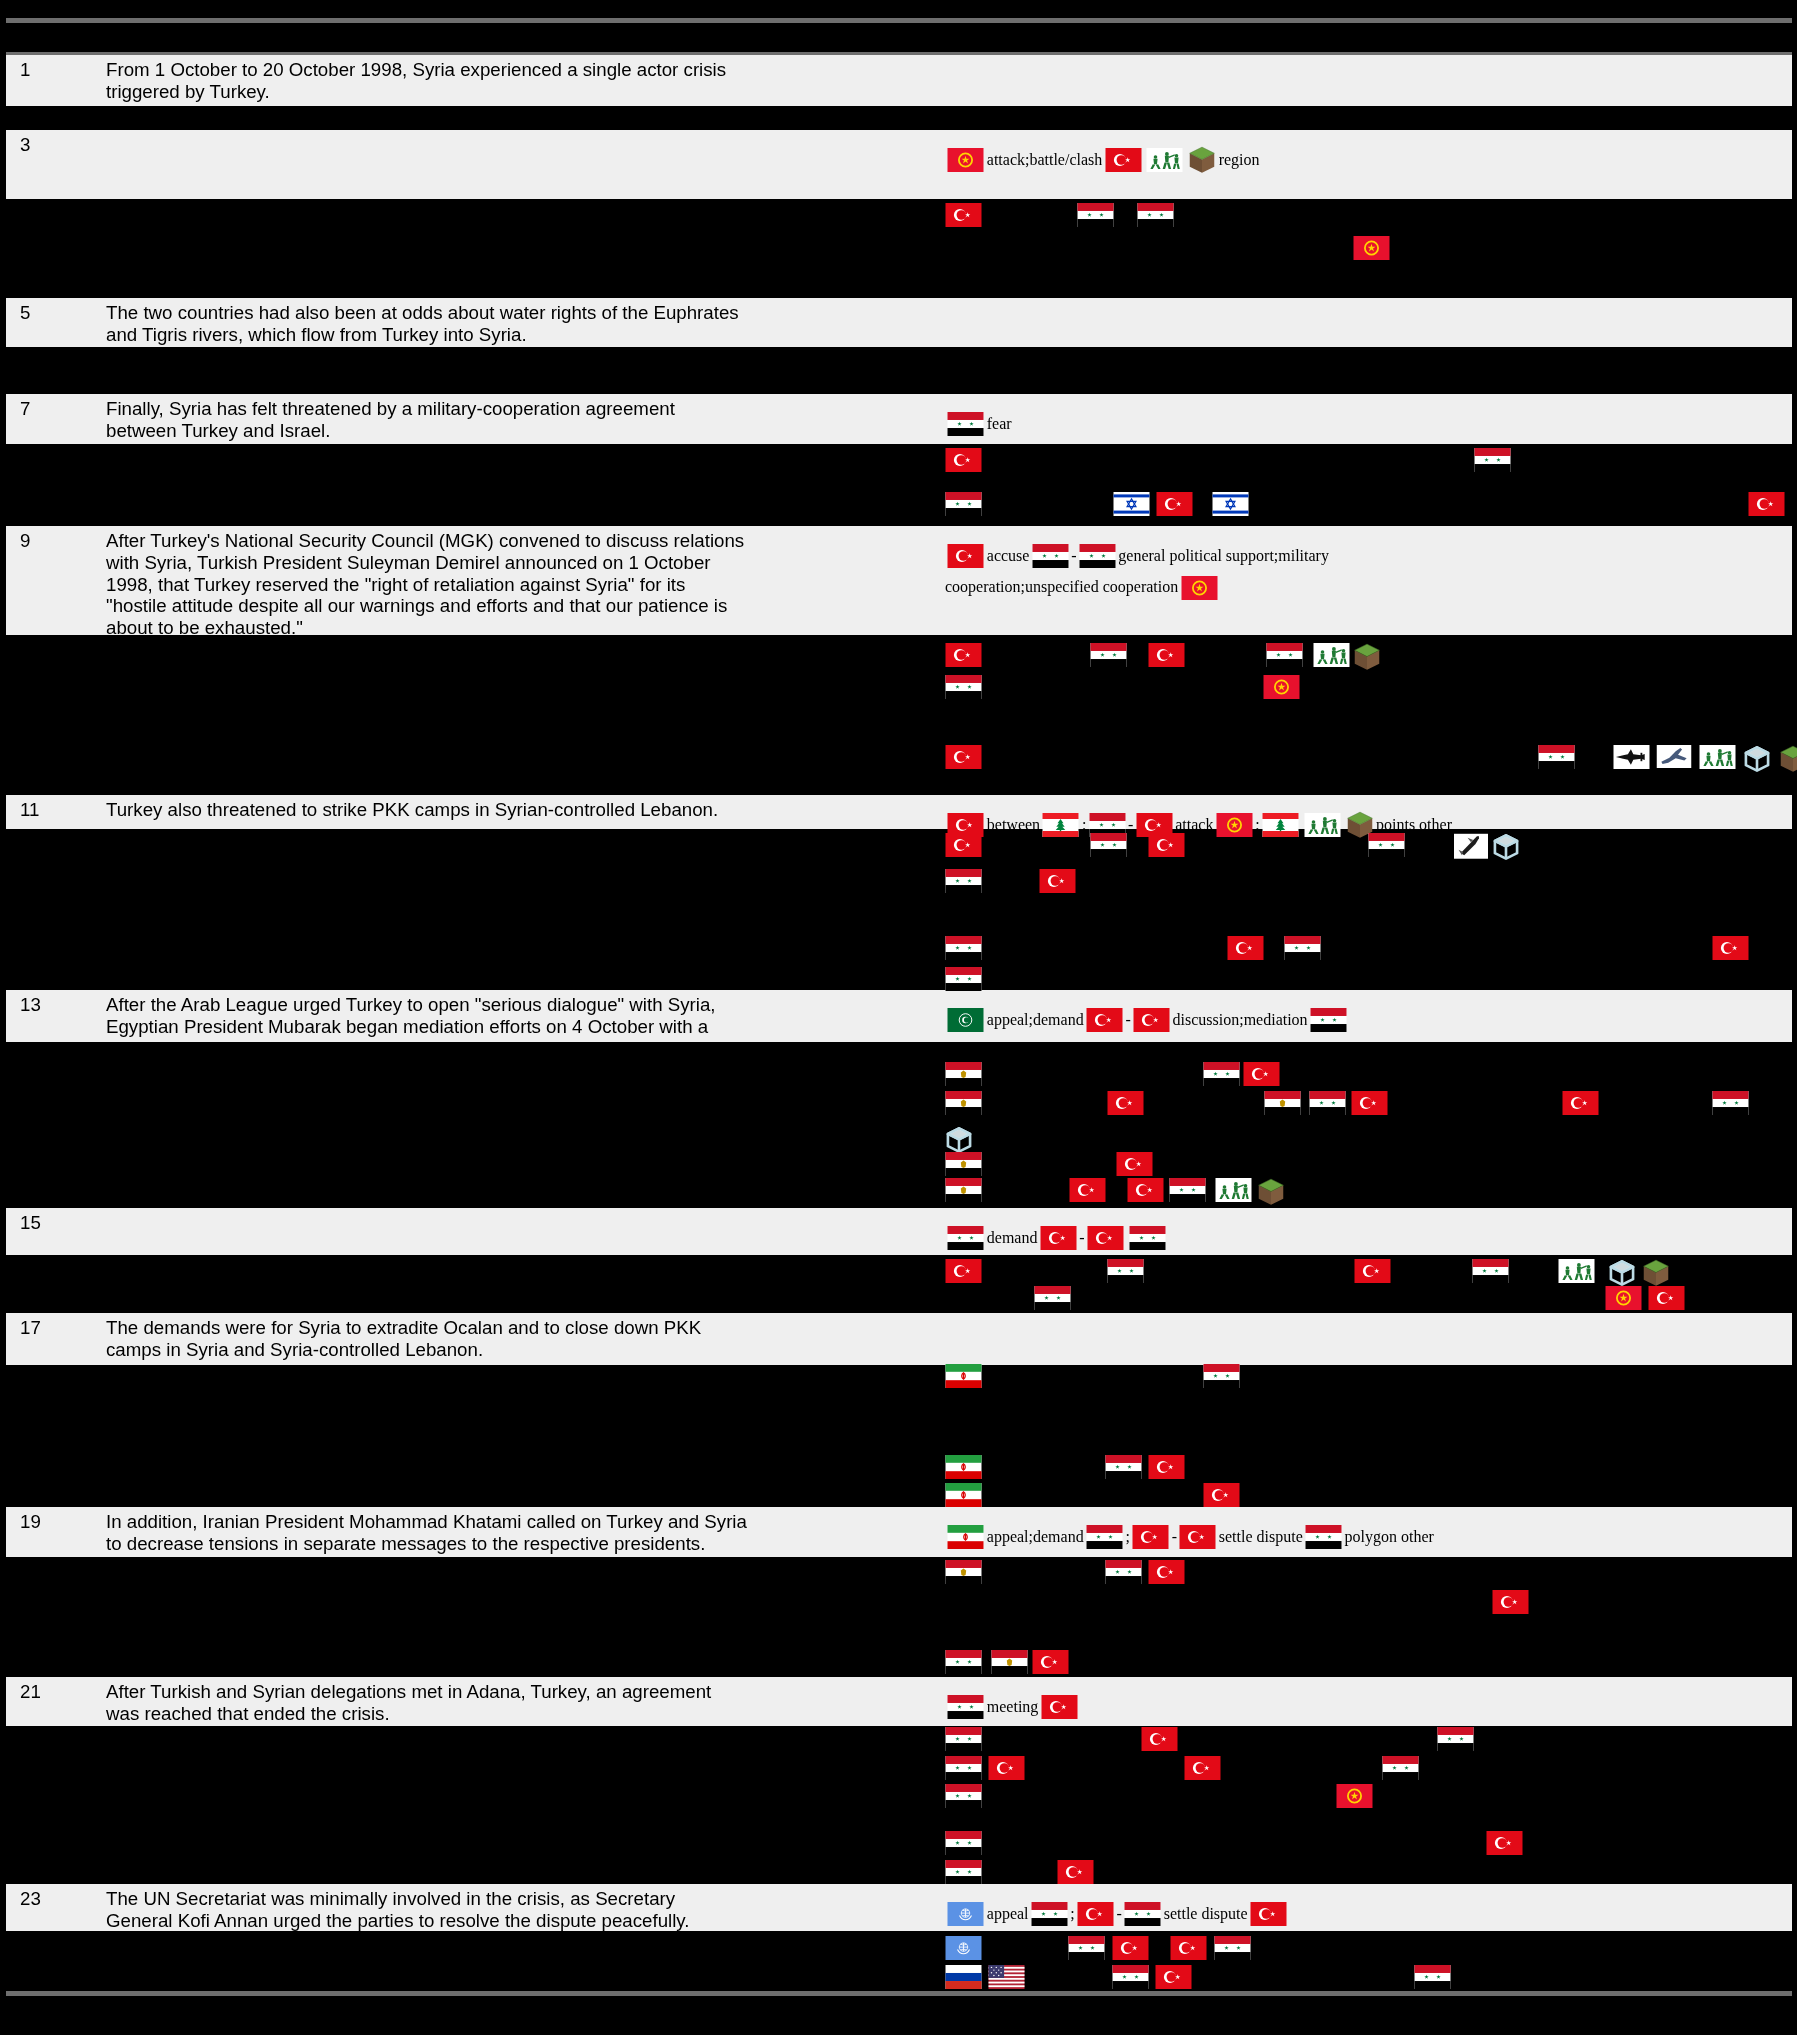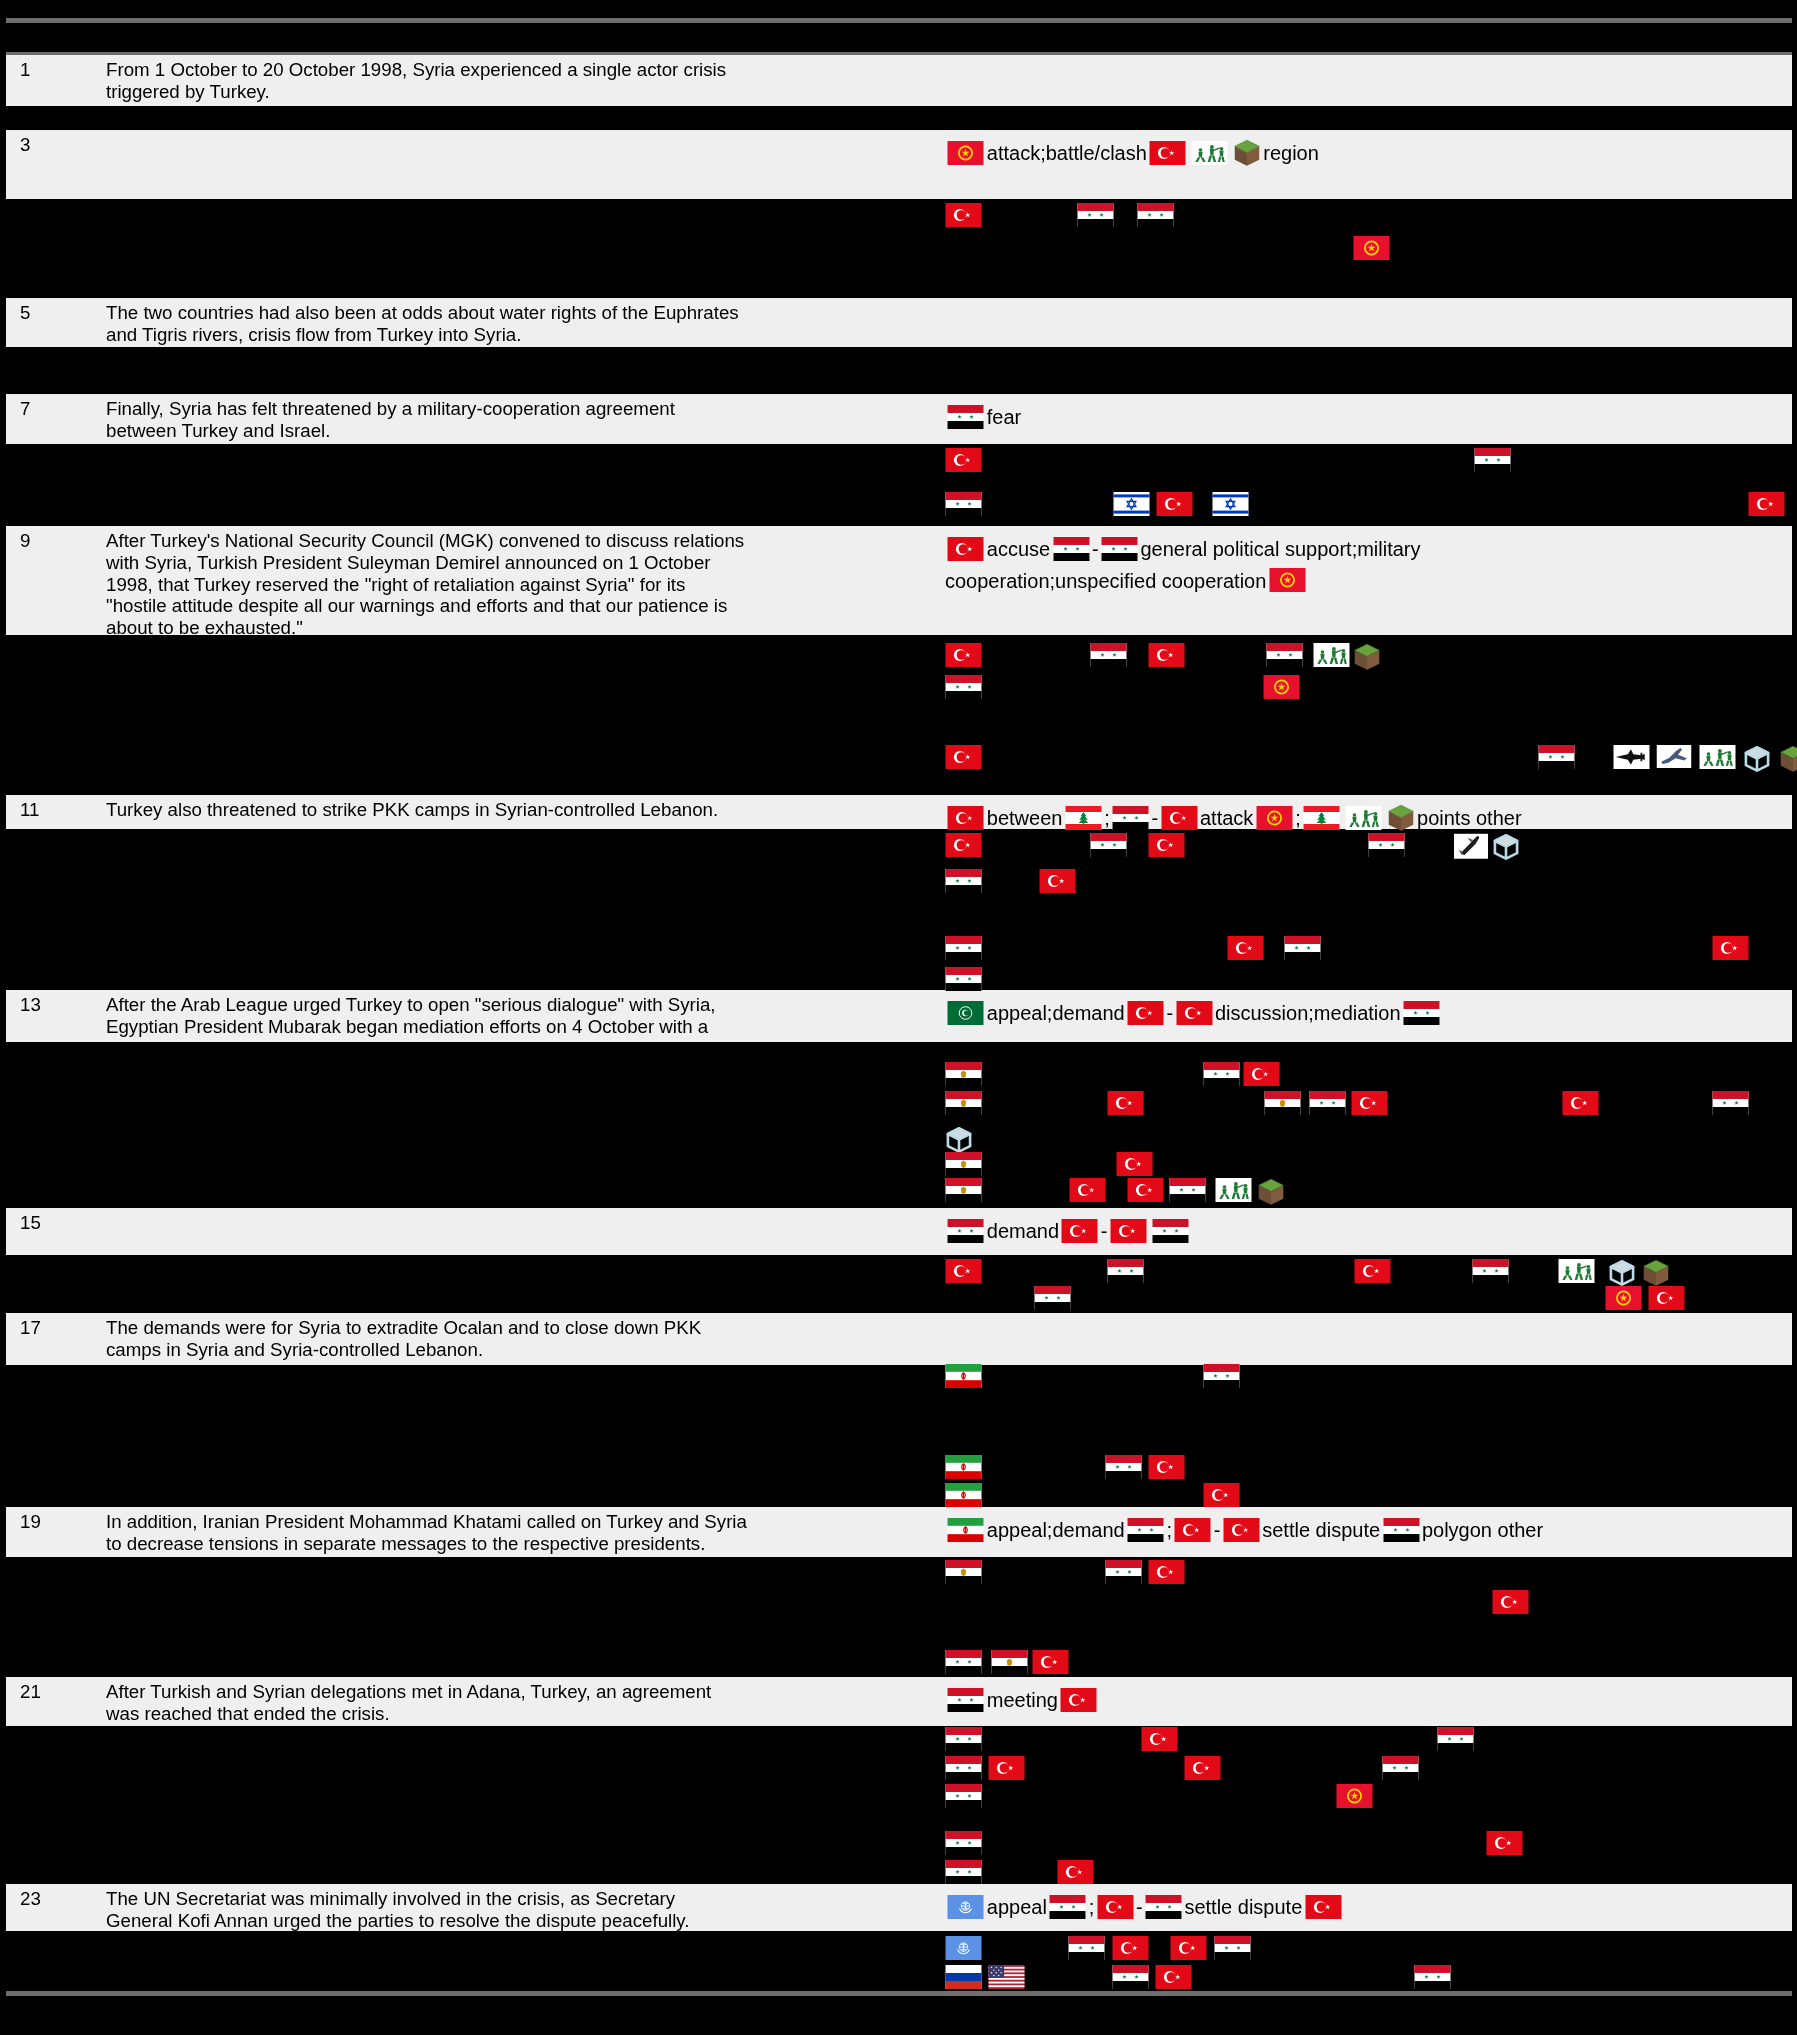--- a/index.html
+++ b/index.html
@@ -5,21 +5,21 @@
   html,body{margin:0;padding:0;background:#000;}
   body{width:1798px;height:2035px;font-family:"Liberation Sans",sans-serif;color:#000;}
   .page{position:relative;width:1798px;height:2035px;background:#000;overflow:hidden;}
   .bar{position:absolute;left:6px;right:6px;height:5.4px;background:#6e6e6e;}
   .bar.top{top:18px;}
   .bar.bottom{top:1991px;}
   .row{position:absolute;left:6px;right:6px;background:#efefef;}
   .row.first{border-top:3px solid #6e6e6e;}
   .num{position:absolute;left:14px;top:4.2px;font-size:18.7px;line-height:21.7px;}
   .text{position:absolute;left:100px;top:4.2px;width:784px;font-size:18.7px;line-height:21.7px;white-space:pre-line;}
-  .label{position:absolute;left:939px;top:6px;width:647px;font-size:20px;line-height:30px;}
+  .label{position:absolute;left:939px;top:14px;width:647px;font-size:16px;line-height:30px;font-family:Liberation Serif, serif;}
   .label .t{white-space:pre-line;vertical-align:middle;}
   .label .icon{display:inline-block;vertical-align:middle;margin:0 2.4px;}
   .icon svg{display:block;}
   .fl{position:absolute;}
   .fl svg{display:block;}
 </style>
 </head>
 <body>
 
 <div class="page">
@@ -56,21 +56,21 @@
             </svg></span><span class="icon" style="width: 28px; height: 28px;"><svg viewBox="0 0 48 48" width="28" height="28">
               <polygon points="24,2 45,12.5 24,23 3,12.5" fill="#69a33e"></polygon>
               <polygon points="3,12.5 24,23 24,46 3,35.5" fill="#6e4f35"></polygon>
               <polygon points="45,12.5 24,23 24,46 45,35.5" fill="#7f5c3e"></polygon>
               <polygon points="24,2 45,12.5 24,23 3,12.5" fill="none" stroke="#4a7c2c"></polygon>
             </svg></span><span class="t">region</span></div>
   </div>
       <div class="row" style="top: 298px; height: 49px;">
     <div class="num">5</div>
     <div class="text">The two countries had also been at odds about water rights of the Euphrates
-and Tigris rivers, crisis flow from Turkey into Syria.</div>
+and Tigris rivers, which flow from Turkey into Syria.</div>
     <div class="label"></div>
   </div>
       <div class="row" style="top: 394px; height: 50px;">
     <div class="num">7</div>
     <div class="text">Finally, Syria has felt threatened by a military-cooperation agreement
 between Turkey and Israel.</div>
     <div class="label"><span class="icon" style="width: 37px; height: 24px;"><svg viewBox="0 0 60 40" width="37" height="24">
               <rect width="60" height="40" fill="#fff"></rect>
               <rect width="60" height="13.3" fill="#ce1126"></rect>
               <rect y="26.7" width="60" height="13.3" fill="#000"></rect>

